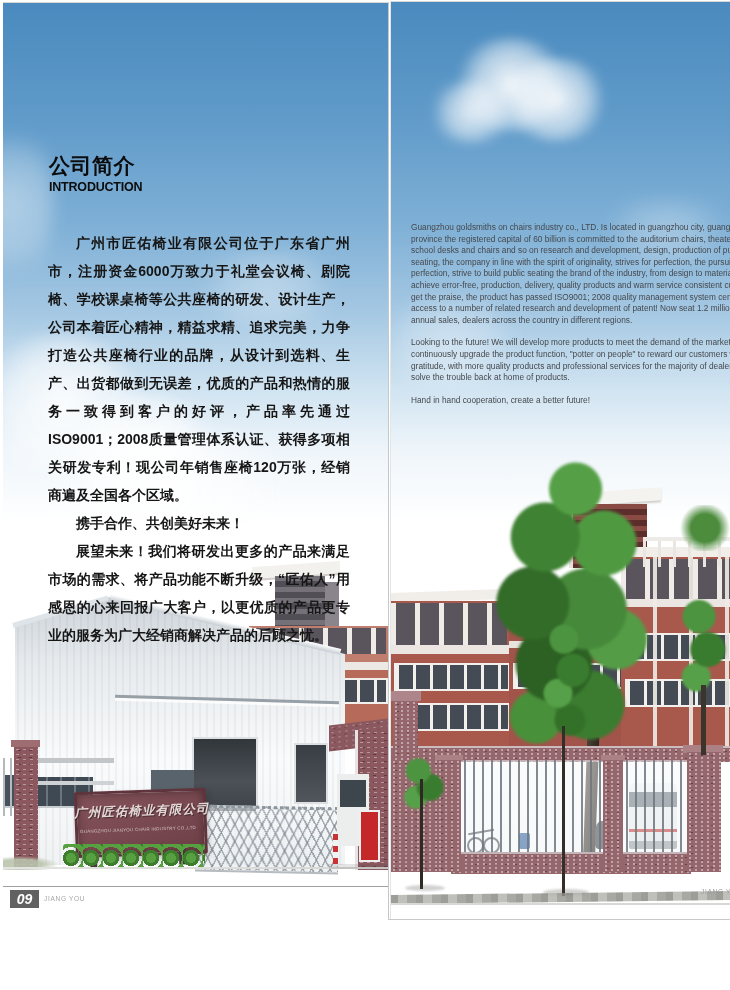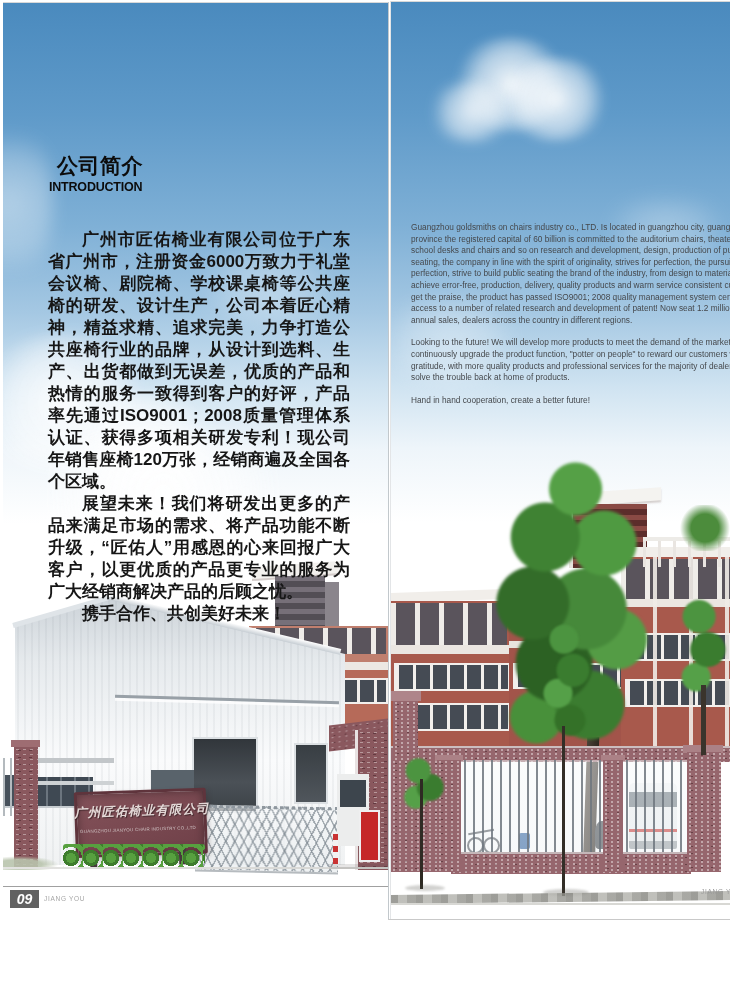--- a/index.html
+++ b/index.html
@@ -12,25 +12,25 @@
   .fold{position:absolute;left:388px;top:2px;width:1px;height:917px;background:#c2c8cc;}
   .bottom-rule{position:absolute;left:3px;top:919px;width:727px;height:1px;background:#c9c9c9;}
 
   .sky{position:absolute;left:0;top:0;width:100%;height:620px;
        background:linear-gradient(180deg,#4a8abe 0%,#5f9ac9 18%,#7fb0d6 36%,#a5c8e3 50%,
                   #cfe3f1 62%,#eef5fa 72%,#ffffff 84%);}
   .cloud{position:absolute;border-radius:50%;
          background:radial-gradient(circle,rgba(255,255,255,.95) 0%,rgba(255,255,255,.55) 45%,rgba(255,255,255,0) 72%);}
 
   .title-block{position:absolute;left:46px;top:150px;z-index:4;color:#0c0c0c;}
-  .cn-title{font-size:21px;font-weight:bold;letter-spacing:0.5px;line-height:1.2;margin-left:8px;}
+  .cn-title{font-size:21px;font-weight:bold;letter-spacing:0.5px;line-height:1.2;}
   .en-title{font-size:12.5px;font-weight:bold;letter-spacing:-0.2px;margin-top:2px;}
 
   .cn-text{position:absolute;left:45px;top:226px;width:302px;z-index:4;
-           font-size:17px;font-weight:700;color:#161616;line-height:22px;text-align:justify;}
+           font-size:14px;font-weight:700;color:#161616;line-height:28px;text-align:justify;}
   .cn-text p{margin:0;text-indent:2em;}
 
   .en-text{position:absolute;left:20px;top:220px;width:356px;z-index:4;
            font-size:8.3px;color:#45484c;line-height:11.6px;letter-spacing:0;}
   .en-text p{margin:0 0 11px 0;}
 
   .photo{position:absolute;overflow:hidden;z-index:2;}
   .photo-left{left:0;top:437px;width:385px;height:446px;}
   .photo-right{left:0;top:439px;width:340px;height:470px;}
 
@@ -134,22 +134,22 @@
       <div class="abs" style="left:0;top:427px;width:385px;height:2px;background:linear-gradient(90deg,#e3e3e1,#d6d6d3);"></div>
       <div class="abs" style="left:326px;top:424px;width:60px;height:5px;background:rgba(90,80,80,.15);"></div>
     </div>
 
     <div class="title-block">
       <div class="cn-title">公司简介</div>
       <div class="en-title">INTRODUCTION</div>
     </div>
     <div class="cn-text">
       <p>广州市匠佑椅业有限公司位于广东省广州市，注册资金6000万致力于礼堂会议椅、剧院椅、学校课桌椅等公共座椅的研发、设计生产，公司本着匠心精神，精益求精、追求完美，力争打造公共座椅行业的品牌，从设计到选料、生产、出货都做到无误差，优质的产品和热情的服务一致得到客户的好评，产品率先通过ISO9001；2008质量管理体系认证、获得多项相关研发专利！现公司年销售座椅120万张，经销商遍及全国各个区域。</p>
+      <p>携手合作、共创美好未来！</p>
       <p>展望未来！我们将研发出更多的产品来满足市场的需求、将产品功能不断升级，“匠佑人”用感恩的心来回报广大客户，以更优质的产品更专业的服务为广大经销商解决产品的后顾之忧。</p>
-      <p>携手合作、共创美好未来！</p>
     </div>
 
     <div class="footer-left">
       <span class="pagenum">09</span>
       <span class="brand">JIANG YOU</span>
     </div>
   </div>
 
   <div class="fold"></div>
 

